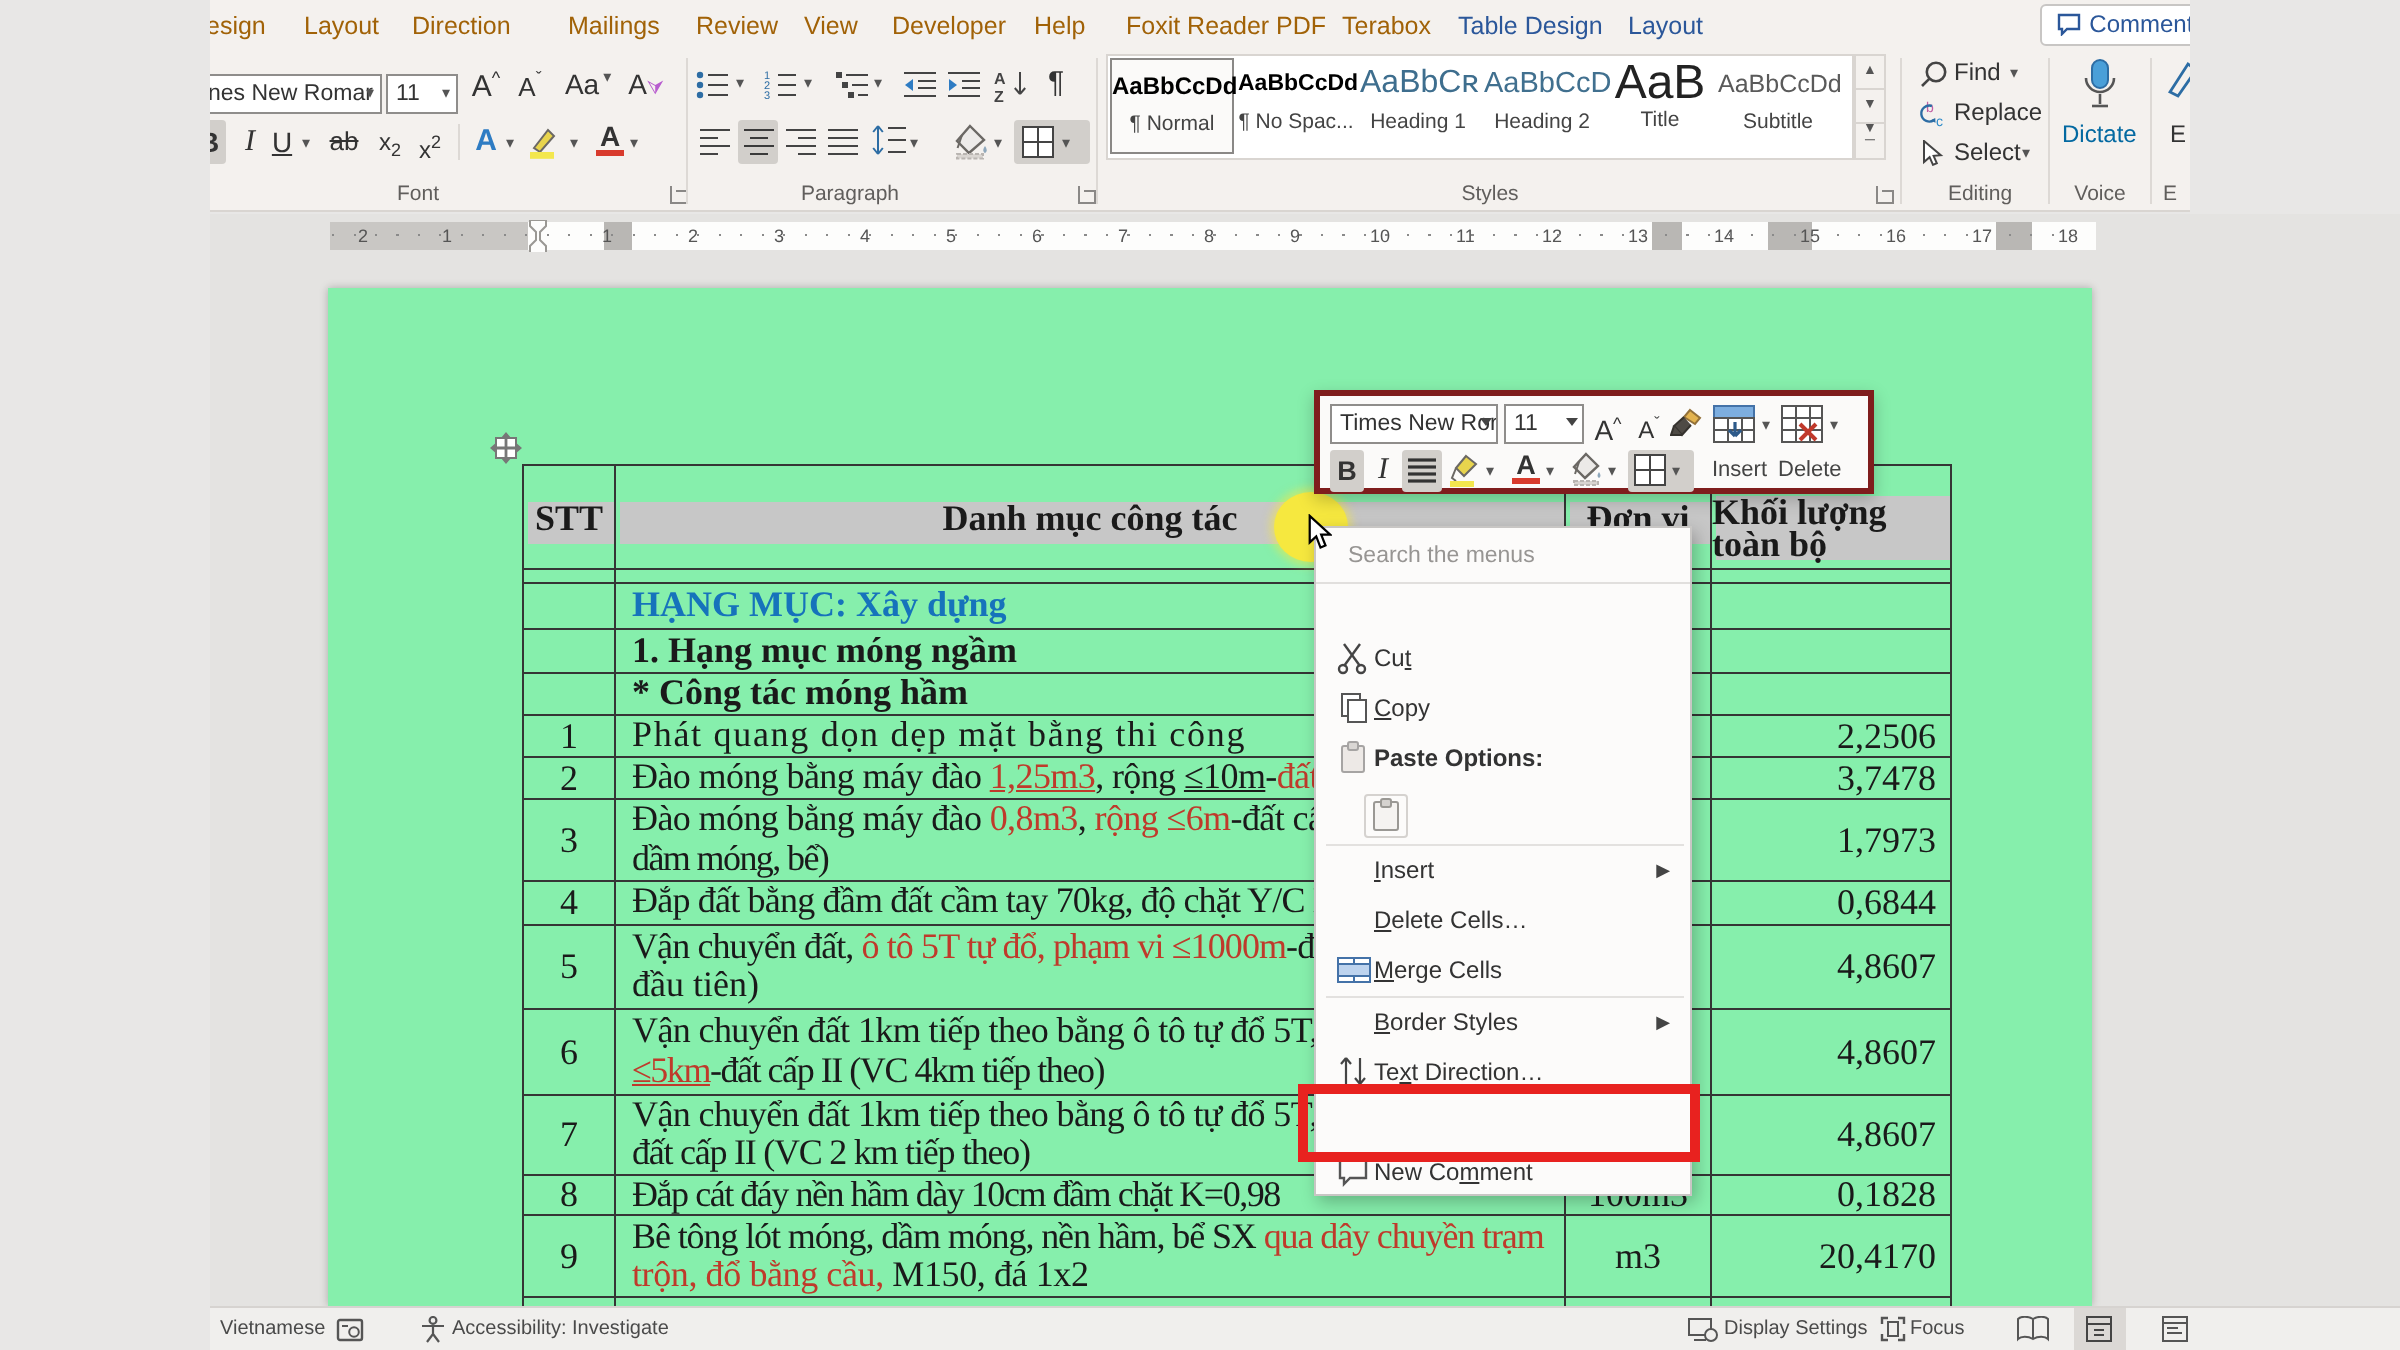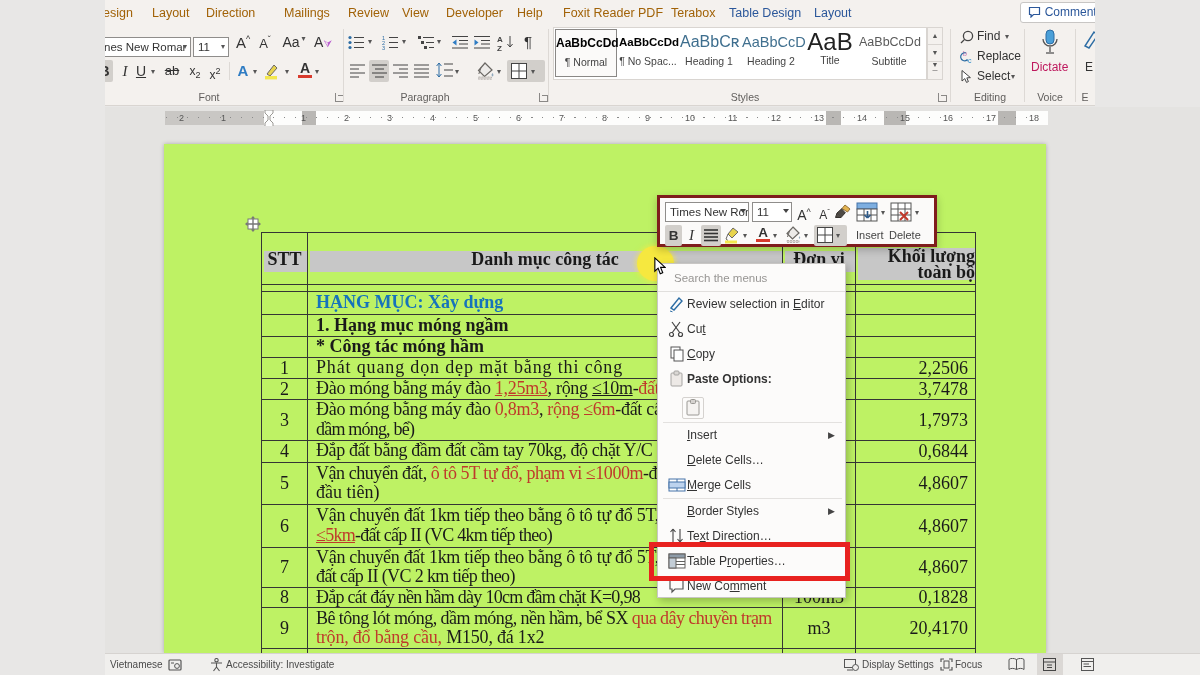--- a/index.html
+++ b/index.html
@@ -24,21 +24,21 @@
 .styleitem{position:absolute;top:29px;height:48px;text-align:center}
 .styleitem .samp{font-size:14px;line-height:26px;white-space:nowrap}
 .styleitem .nm{font-size:10.5px;color:#444;line-height:12px;white-space:nowrap}
 
 #rulerwrap{position:absolute;left:105px;top:107px;width:1095px;height:19px;background:#e4e3e1}
 .ruler{position:absolute;top:4px;height:14px;font-size:9px;color:#666}
 .rnum{position:absolute;top:1px;line-height:12px}
 .rblock{position:absolute;top:0;height:14px;background:#b9b7b4}
 
 #docarea{position:absolute;left:105px;top:126px;width:1095px;height:527px;background:#e4e3e1}
-#page{position:absolute;left:59px;top:18px;width:882px;height:509px;background:#bef264;overflow:hidden;box-shadow:0 0 4px rgba(0,0,0,.25)}
+#page{position:absolute;left:59px;top:18px;width:882px;height:509px;background:#86efac;overflow:hidden;box-shadow:0 0 4px rgba(0,0,0,.25)}
 .band{position:absolute;background:#c7c7c7}
 #dtable{position:absolute;left:97px;top:88px;border-collapse:collapse;table-layout:fixed;width:714px;font-family:"Liberation Serif",serif;font-size:18px;color:#1a1a1a}
 #dtable td{border:1px solid #353535;padding:0;vertical-align:middle;line-height:18px}
 #dtable .c0{text-align:center}
 #dtable .c1 div{padding-left:8px;width:472px;overflow:hidden;white-space:nowrap;line-height:19.5px}
 #dtable .c2{text-align:center}
 #dtable .c3{text-align:right;padding-right:7px}
 .bold{font-weight:bold}
 .red{color:#bf3a2b}
 .blue{color:#1673bb}
@@ -286,21 +286,21 @@
     <span class="abs" style="left:872px;top:69px;font-size:12px;color:#333">Select</span>
         <span class="chev" style="left:906px;top:72px">▾</span>
     <div class="glabel" style="left:845px;width:80px">Editing</div>
     <div class="gsep" style="left:919px"></div>
     <svg class="abs" style="left:936px;top:29px" width="18" height="27" viewBox="0 0 18 27">
           <rect x="5" y="1" width="8" height="14" rx="4" fill="#4a9fd8" stroke="#2d6da4"></rect>
           <path d="M2 10 a7 7 0 0 0 14 0" fill="none" stroke="#555" stroke-width="1.3"></path>
           <line x1="9" y1="18" x2="9" y2="23" stroke="#555" stroke-width="1.3"></line>
           <line x1="5" y1="24" x2="13" y2="24" stroke="#555" stroke-width="1.3"></line>
         </svg>
-    <span class="abs" style="left:926px;top:60px;font-size:12px;color:#be185d">Dictate</span>
+    <span class="abs" style="left:926px;top:60px;font-size:12px;color:#0369a1">Dictate</span>
     <div class="glabel" style="left:905px;width:80px">Voice</div>
     <div class="gsep" style="left:970px"></div>
     <svg class="abs" style="left:978px;top:30px" width="16" height="20" viewBox="0 0 16 20">
           <path d="M2 16 L11 2 L15 5 L6 18 Z" fill="none" stroke="#2d6da4" stroke-width="1.4"></path>
         </svg>
     <span class="abs" style="left:980px;top:60px;font-size:12px;color:#333">E</span>
     <div class="glabel" style="left:940px;width:80px">E</div>
   </div>
 </div>
 
@@ -351,21 +351,21 @@
             <col style="width:46px">
             <col style="width:475px">
             <col style="width:73px">
             <col style="width:120px">
           </colgroup>
       <tbody>
             <tr style="height:52px">
         <td class="c0 bold">STT</td>
         <td class="bold" style="text-align:center">Danh mục công tác</td>
         <td class="c2 bold">Đơn vị</td>
-        <td class="c2 bold" style="text-align:right;vertical-align:top">
+        <td class="c2 bold" style="text-align:left;vertical-align:top">
                 <div style="margin-top:15px;line-height:16px">Khối lượng<br>toàn bộ</div>
               </td>
       </tr>
       <tr style="height:7px">
               <td></td>
               <td></td>
               <td></td>
               <td></td>
             </tr>
       <tr style="height:23px">
@@ -589,27 +589,20 @@
         <path d="M8 0.5 v15 M0.5 8 h15" stroke="#444"></path>
       </svg>
   <span class="chev" style="left:176px;top:33px">▾</span>
   <span class="abs" style="left:196px;top:31px;font-size:11px;color:#444">Insert</span>
   <span class="abs" style="left:229px;top:31px;font-size:11px;color:#444">Delete</span>
 </div>
 <div id="ctxmenu">
   <div style="position:absolute;left:0;top:0;width:100%;height:28px;border-bottom:1px solid #e1dfdd">
     <span style="position:absolute;left:16px;top:8px;font-size:11.5px;color:#979593">Search the menus</span>
   </div>
-  <div class="mi" style="top:28px">
-        <svg class="ic" viewBox="0 0 18 18">
-          <path d="M3 13 L11 3 L14 6 L6 15 Z" fill="none" stroke="#2d6da4" stroke-width="1.4"></path>
-          <path d="M2 16 l2.5 0.8" stroke="#2d6da4"></path>
-        </svg>
-        <span class="tx">Review selection in <u>E</u>ditor</span>
-      </div>
   <div class="mi" style="top:53px">
         <svg class="ic" viewBox="0 0 18 18">
           <g stroke="#444" stroke-width="1.2" fill="none">
             <line x1="4" y1="2" x2="12" y2="13"></line>
             <line x1="12" y1="2" x2="4" y2="13"></line>
             <circle cx="3.5" cy="14.5" r="2"></circle>
             <circle cx="12.5" cy="14.5" r="2"></circle>
           </g>
         </svg>
         <span class="tx">Cu<u>t</u></span>
@@ -654,30 +647,20 @@
   <div class="mi" style="top:235px">
         <span class="tx"><u>B</u>order Styles</span>
         <span style="position:absolute;right:10px;top:7px;font-size:9px;color:#444">▶</span>
       </div>
   <div class="mi" style="top:260px">
         <svg class="ic" viewBox="0 0 18 18">
           <path d="M5 2 v13 M5 2 l-2.5 3 M5 2 l2.5 3 M12 15 V2 M12 15 l-2.5 -3 M12 15 l2.5 -3" fill="none" stroke="#444" stroke-width="1.1"></path>
         </svg>
         <span class="tx">Te<u>x</u>t Direction…</span>
       </div>
-  <div class="mi" style="top:285px">
-        <svg class="ic" viewBox="0 0 18 18">
-          <rect x="1" y="2" width="16" height="14" fill="#fff" stroke="#62615f"></rect>
-          <rect x="1" y="2" width="16" height="4" fill="#8d9ba8" stroke="#62615f"></rect>
-          <rect x="1" y="6" width="7" height="10" fill="#c3cdd6" stroke="#62615f"></rect>
-          <line x1="8" y1="9.5" x2="17" y2="9.5" stroke="#62615f"></line>
-          <line x1="8" y1="12.5" x2="17" y2="12.5" stroke="#62615f"></line>
-        </svg>
-        <span class="tx">Table P<u>r</u>operties…</span>
-      </div>
   <div class="mi" style="top:310px">
         <svg class="ic" viewBox="0 0 18 18">
           <path d="M2 3 h13 v9 h-8 l-3 3 v-3 h-2 Z" fill="none" stroke="#555" stroke-width="1.2"></path>
         </svg>
         <span class="tx">New Co<u>m</u>ment</span>
       </div>
 </div>
 <div id="redbox"></div>
 <svg id="cursor" width="12" height="19" viewBox="0 0 14 22">
       <path d="M1 1 L1 16.5 L4.8 13 L7.3 19.5 L10.2 18.3 L7.7 12 L13 12 Z" fill="#fff" stroke="#000" stroke-width="1.3"></path>

